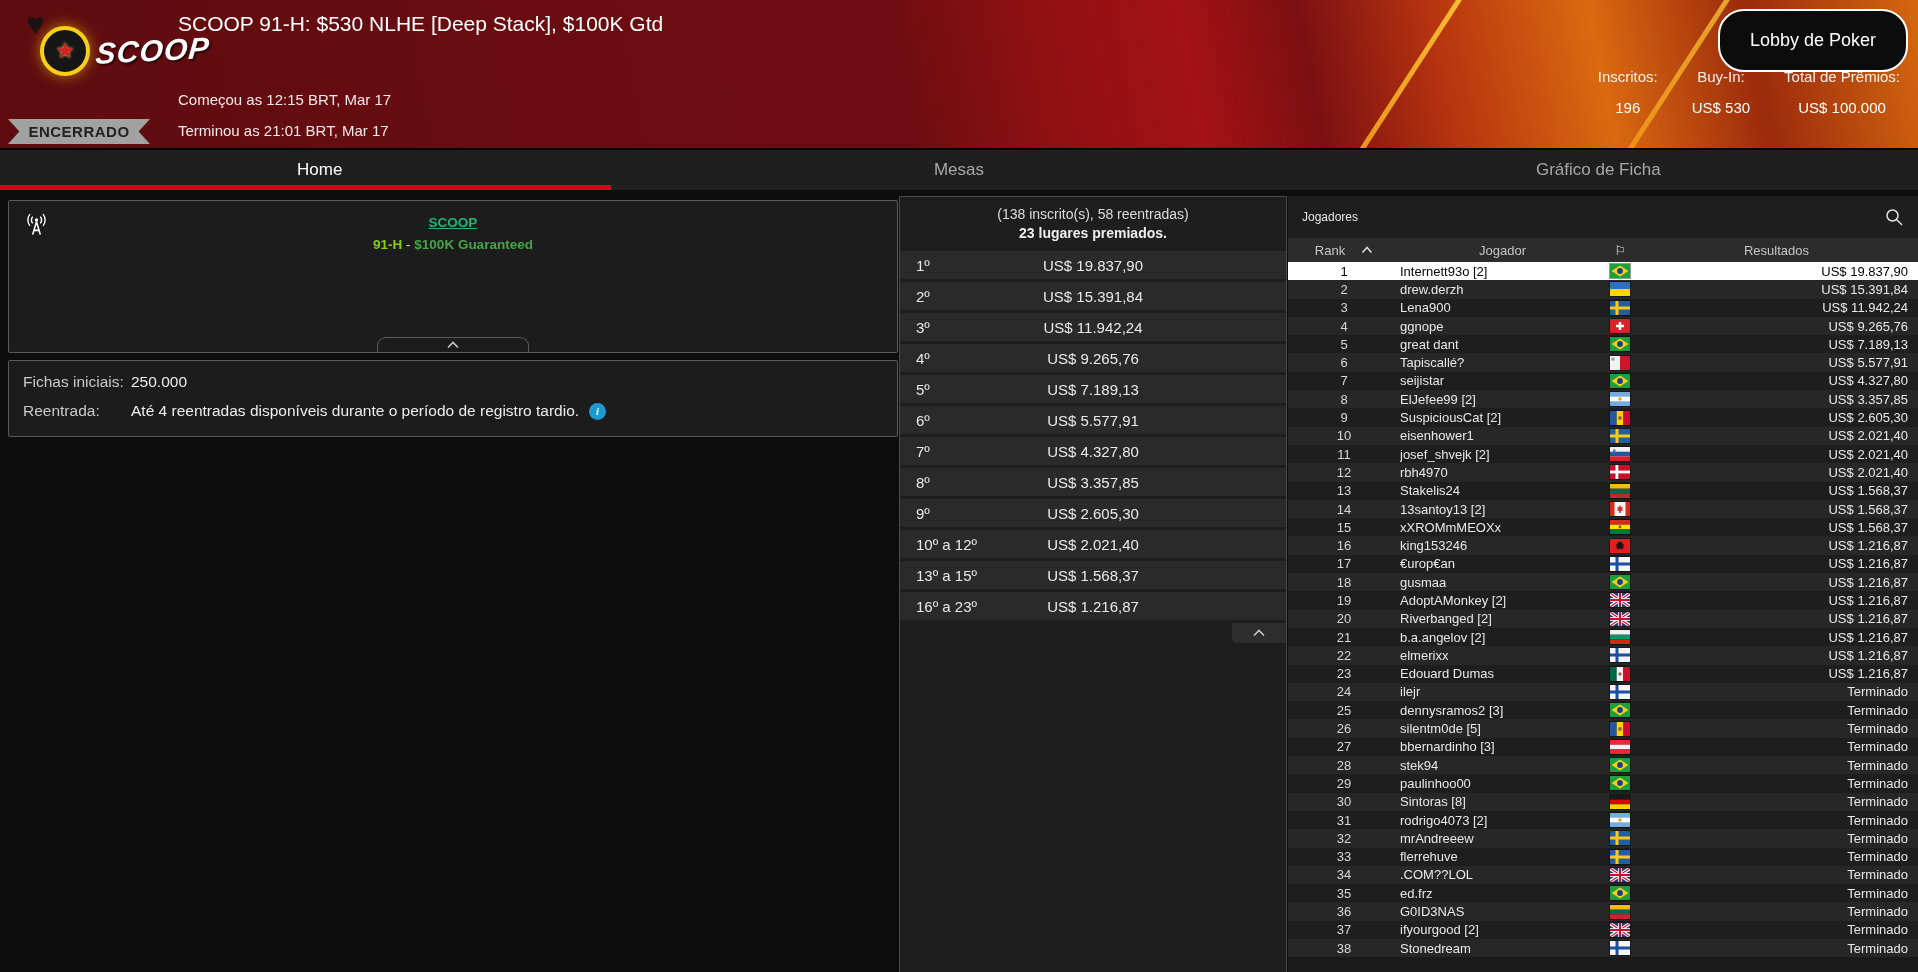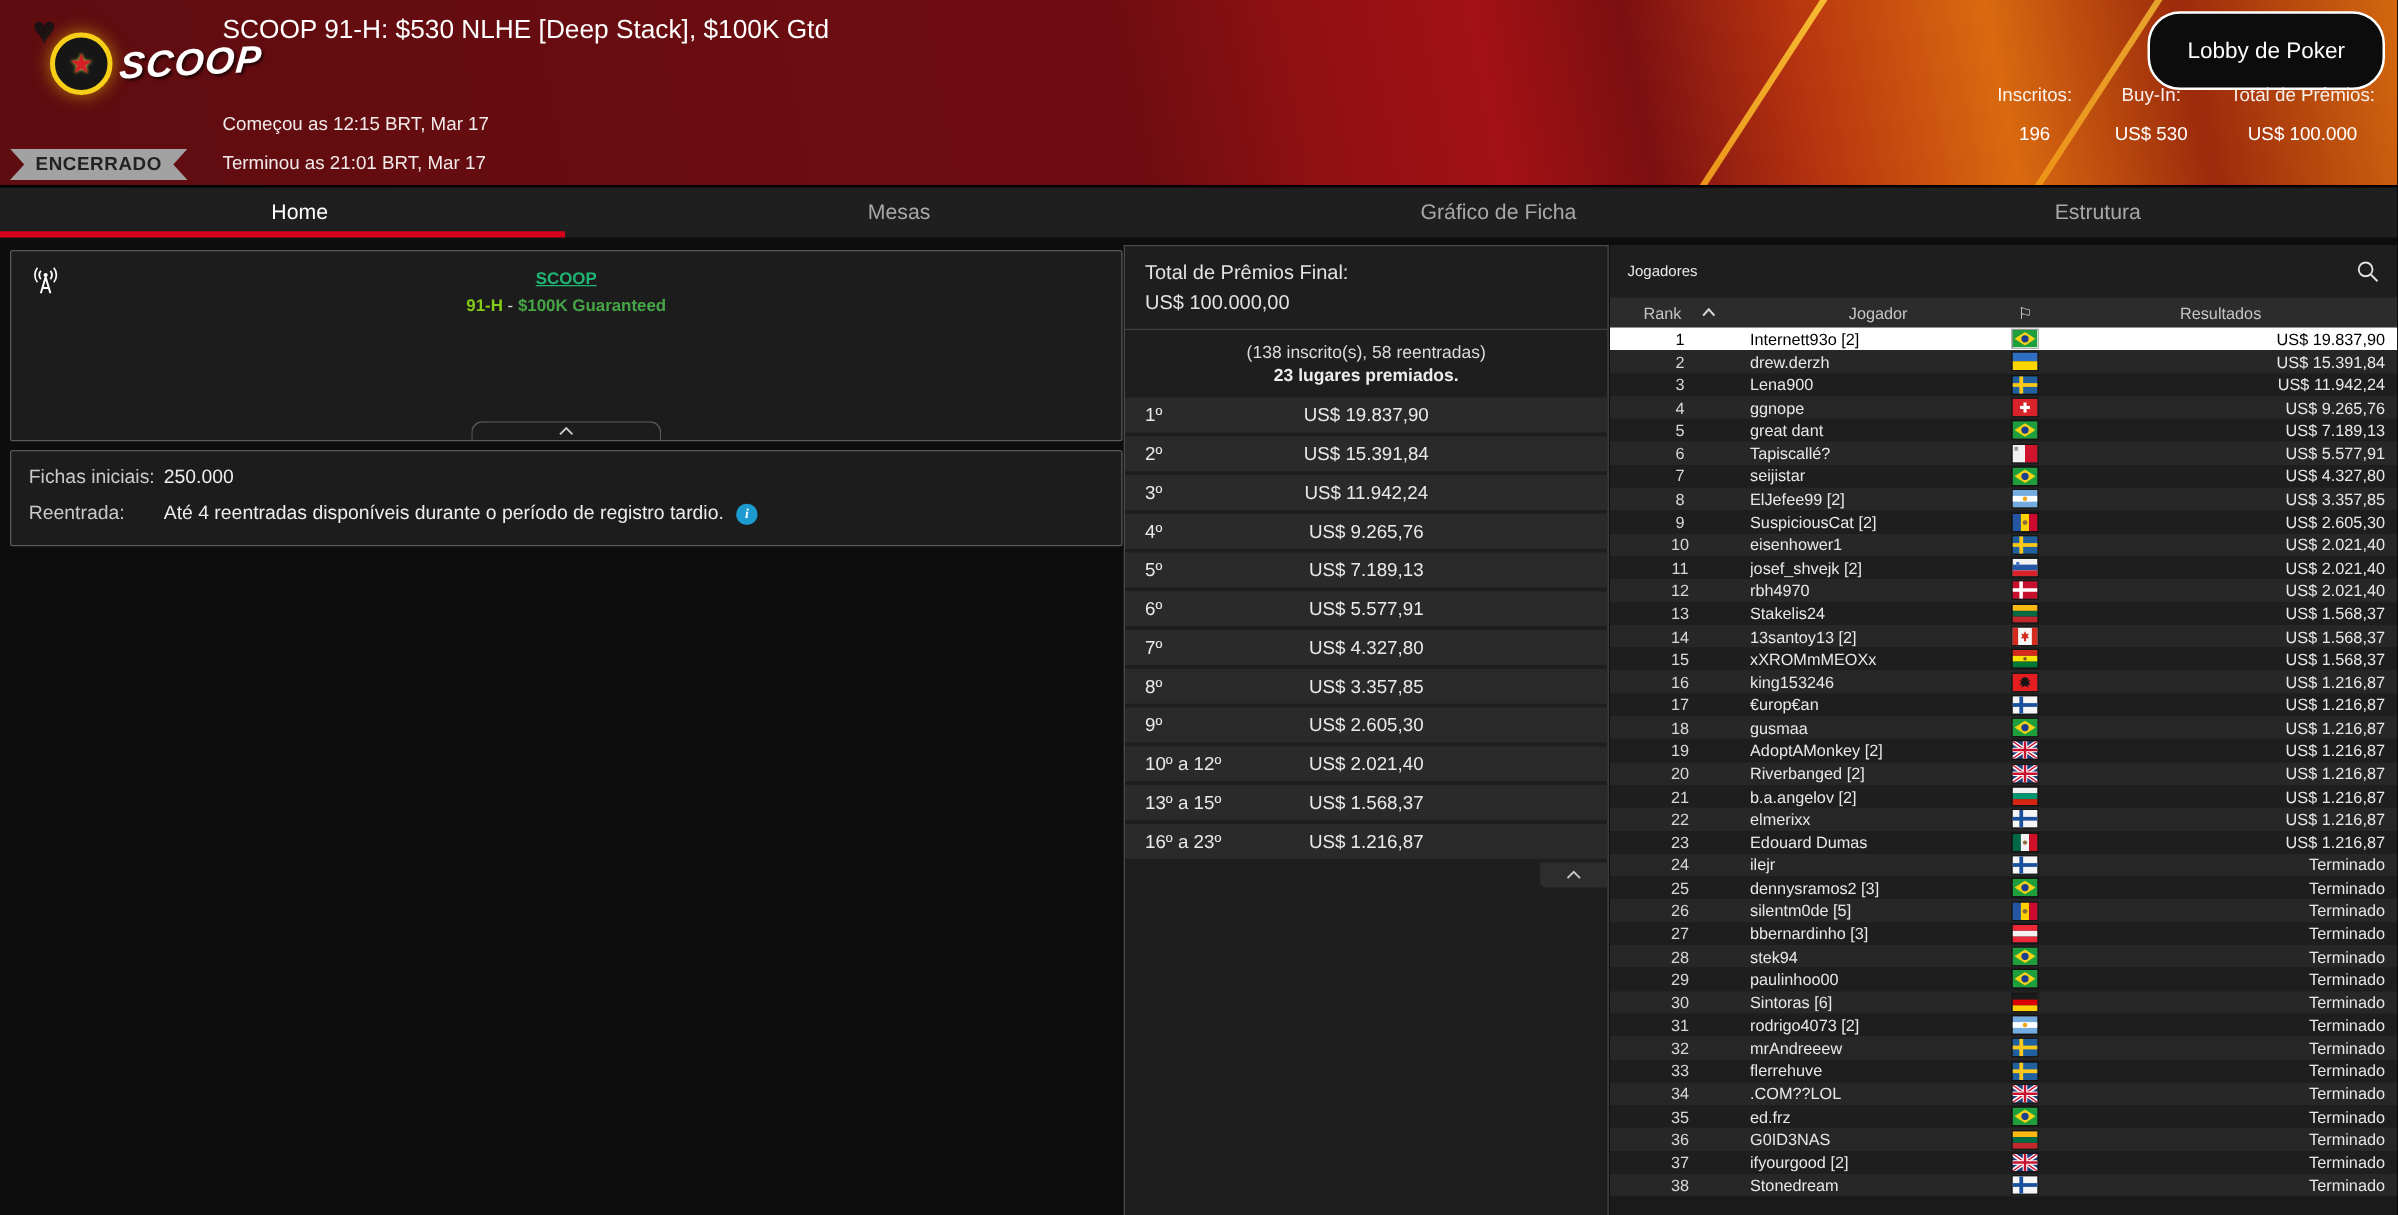--- a/index.html
+++ b/index.html
@@ -134,21 +134,20 @@
         <div class="lbl">Total de Prêmios:</div>
         <div class="val">US$ 100.000</div>
       </div>
     </div>
   </div>
 
   <div class="tabs">
       <div class="tab active">Home</div>
       <div class="tab">Mesas</div>
       <div class="tab">Gráfico de Ficha</div>
-      <div class="tab">Estrutura</div>
     </div>
 
   <div class="boxA">
     <span class="antenna">
       <svg viewBox="0 0 24 24" width="27" height="27" fill="none" stroke="#fff" stroke-width="1.4">
         <circle cx="12" cy="8" r="1.5" fill="#fff" stroke="none"></circle>
         <path d="M12 9.5 L8.6 21 M12 9.5 L15.4 21 M9.5 17.2 L14.5 17.2"></path>
         <path d="M8.6 5 A5 5 0 0 0 8.6 11 M15.4 5 A5 5 0 0 1 15.4 11" stroke-width="1.3"></path>
         <path d="M6.2 2.8 A8.2 8.2 0 0 0 6.2 13.2 M17.8 2.8 A8.2 8.2 0 0 1 17.8 13.2" stroke-width="1.2"></path>
       </svg>
@@ -170,24 +169,20 @@
       <span class="fvalue">250.000</span>
     </div>
     <div class="fieldrow fr2">
       <span class="flabel">Reentrada:</span>
       <span class="fvalue">Até 4 reentradas disponíveis durante o período de registro tardio.</span>
       <span class="info-icon">i</span>
     </div>
   </div>
 
   <div class="prize-panel">
-    <div class="pp-head">
-      <div class="l1">Total de Prêmios Final:</div>
-      <div class="l2">US$ 100.000,00</div>
-    </div>
     <div class="pp-sub">
       <div>(138 inscrito(s), 58 reentradas)</div>
       <div class="bold">23 lugares premiados.</div>
     </div>
     <div class="prize-rows">
         <div class="prize-row">
           <span>1º</span>
           <span class="prize-amount">US$ 19.837,90</span>
         </div>
         <div class="prize-row">
@@ -621,21 +616,21 @@
             <svg viewBox="0 0 20 14" width="20" height="14" preserveAspectRatio="none">
               <rect x="0" y="0" width="20" height="14" fill="#1e9e3c"></rect>
               <polygon points="10,1.6 18.4,7 10,12.4 1.6,7" fill="#f5d216"></polygon>
               <circle cx="10" cy="7" r="2.9" fill="#1b3d8f"></circle>
             </svg>
           </div>
           <div class="result">Terminado</div>
         </div>
         <div class="pl-row">
           <div class="rank">30</div>
-          <div class="name">Sintoras [6]</div>
+          <div class="name">Sintoras [8]</div>
           <div class="flagc">
             <svg viewBox="0 0 20 14" width="20" height="14" preserveAspectRatio="none">
               <rect x="0" y="0" width="20" height="4.7" fill="#1a1a1a"></rect>
               <rect x="0" y="4.7" width="20" height="4.6" fill="#dd0000"></rect>
               <rect x="0" y="9.3" width="20" height="4.7" fill="#ffce00"></rect>
             </svg>
           </div>
           <div class="result">Terminado</div>
         </div>
         <div class="pl-row">

